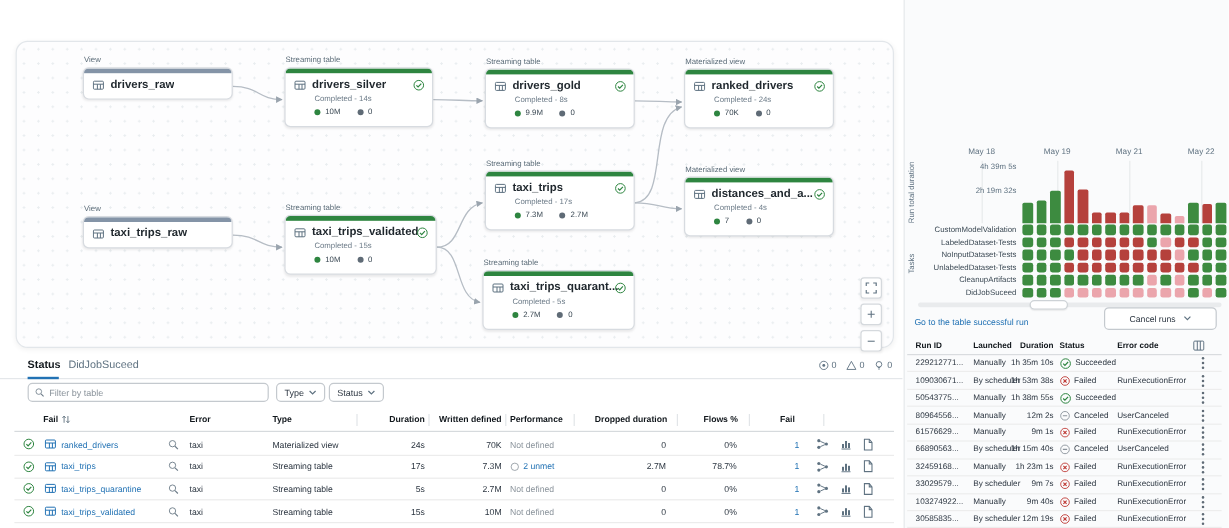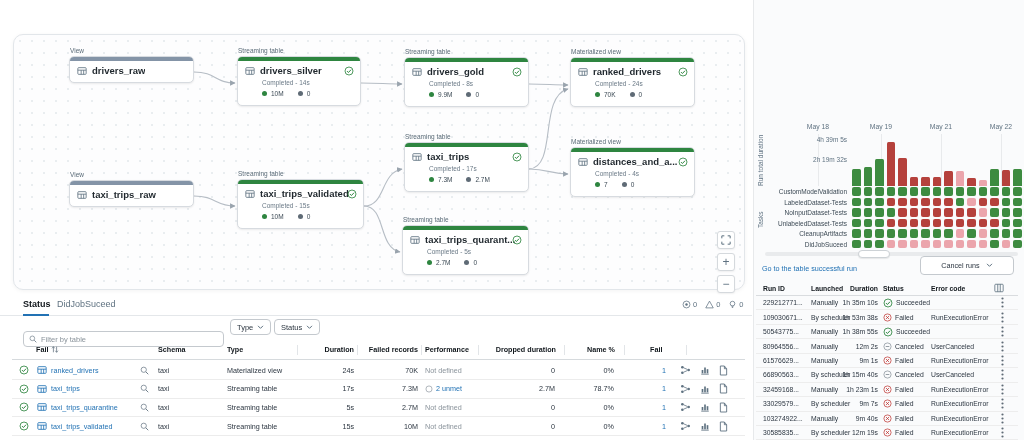--- a/index.html
+++ b/index.html
@@ -32,21 +32,21 @@
     color:#5f7281;font-size:12px;line-height:1;cursor:pointer;}
 
   
   .tabs-row{position:absolute;left:0;top:297px;width:752px;height:19px;border-bottom:1px solid #e4e7ea;}
   .tab{position:absolute;top:2px;font-size:9px;color:#5f7281;cursor:pointer;}
   .tab.active{color:#11171c;font-weight:700;}
   .tab-underline{position:absolute;left:23px;top:17px;width:26px;height:2px;background:#2272b4;}
   .counters{position:absolute;left:682px;top:300px;display:flex;gap:8px;align-items:center;}
   .counter{display:flex;align-items:center;gap:2px;font-size:7.5px;color:#5f7281;}
   .filter-input{position:absolute;left:23px;top:319px;width:201px;height:16px;border:1px solid #c4c9ce;border-radius:4px;
-    background:#fff;display:flex;align-items:center;gap:4px;padding:0 5px;margin-top:12px;}
+    background:#fff;display:flex;align-items:center;gap:4px;padding:0 5px;}
   .filter-input input{border:none;outline:none;flex:1;font-size:7.5px;color:#333;background:transparent;padding:0;}
   .filter-input input::placeholder{color:#8a939b;}
   .dropdown{position:absolute;top:319px;height:16px;border:1px solid #c4c9ce;border-radius:4px;background:#fff;
     display:flex;align-items:center;gap:4px;padding:0 6px;font-size:7.5px;color:#2b3540;cursor:pointer;}
   .ltable-header{position:absolute;left:12px;top:340px;width:733px;height:20px;border-bottom:1px solid #d6dadd;}
   .ltable-header .hcell{position:absolute;top:0;height:100%;display:flex;align-items:center;font-size:7.2px;font-weight:700;color:#11171c;}
   .hdiv{position:absolute;top:345px;width:1px;height:10px;background:#e2e5e8;}
   .lrow{position:absolute;left:12px;width:733px;height:18.6px;border-bottom:1px solid #ececec;cursor:pointer;}
   .lcell{position:absolute;top:0;height:100%;display:flex;align-items:center;font-size:7.2px;color:#2b3540;white-space:nowrap;}
   .lcell.right{justify-content:flex-end;}
@@ -392,39 +392,39 @@
 
   <div class="ltable-header" id="ltableHeader">
       <div class="hcell" style="left: 24px; width: 80px;">
         <span>Fail</span>
         <svg width="8" height="9" viewBox="0 0 10 11" style="margin-left: 3px;">
           <path d="M3 9V2M3 2L1.3 4M3 2l1.7 2" stroke="#6b7a87" fill="none"></path>
           <path d="M7 2v7M7 9L5.3 7M7 9l1.7-2" stroke="#6b7a87" fill="none"></path>
         </svg>
       </div>
       <div class="hcell" style="left: 146px; width: 60px;">
-        <span>Schema</span>
+        <span>Error</span>
       </div>
       <div class="hcell" style="left: 215px; width: 90px;">
         <span>Type</span>
       </div>
       <div class="hcell right" style="left: 288px; width: 54px; justify-content: flex-end;">
         <span>Duration</span>
       </div>
       <div class="hcell right" style="left: 340px; width: 66px; justify-content: flex-end;">
-        <span>Failed records</span>
+        <span>Written defined</span>
       </div>
       <div class="hcell" style="left: 413px; width: 80px;">
         <span>Performance</span>
       </div>
       <div class="hcell right" style="left: 474px; width: 70px; justify-content: flex-end;">
         <span>Dropped duration</span>
       </div>
       <div class="hcell right" style="left: 563px; width: 40px; justify-content: flex-end;">
-        <span>Name %</span>
+        <span>Flows %</span>
       </div>
       <div class="hcell" style="left: 638px; width: 40px;">
         <span>Fail</span>
       </div>
     </div>
   <div id="ltableRows">
       <div class="lrow" style="top: 361.5px;">
         <div class="lcell " style="left: 7px; width: 14px;">
           <svg width="10" height="10" viewBox="0 0 12 12">
             <circle cx="6" cy="6" r="4.8" fill="none" stroke="#2e8540"></circle>

